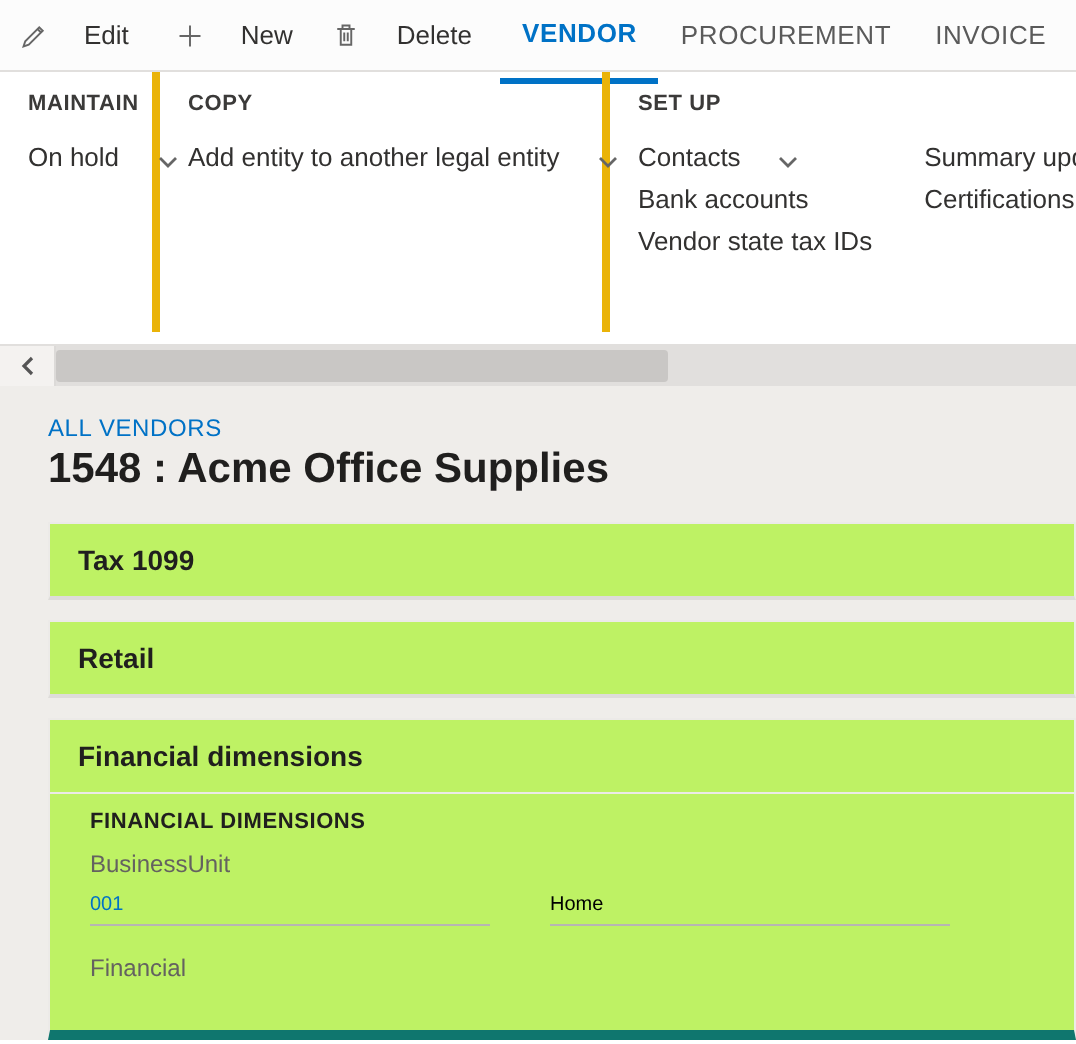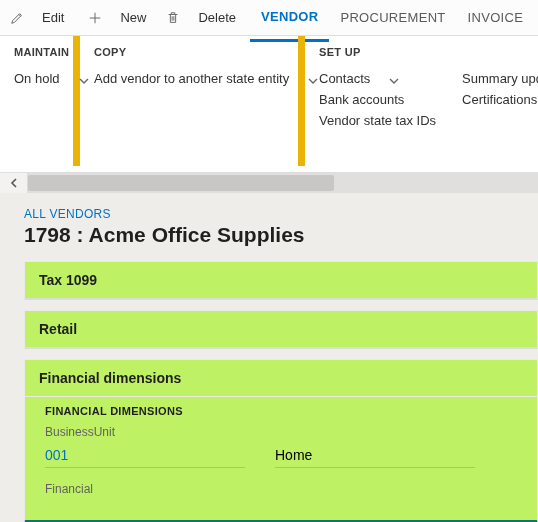--- a/index.html
+++ b/index.html
@@ -54,21 +54,21 @@
   }
 
   
   .ribbon {
     display: flex;
     border-bottom: 1px solid #e1dfdd;
     padding-bottom: 6px;
   }
   .ribbon-col {
     padding: 10px 14px 2px 14px;
-    border-right: 7px solid #eab308;
+    border-right: 4px solid #eab308;
     min-height: 130px;
   }
   .ribbon-col:last-child { border-right: none; }
   .ribbon-head {
     font-size: 11px;
     font-weight: 700;
     color: #3b3a39;
     margin-bottom: 10px;
     letter-spacing: 0.3px;
   }
@@ -169,21 +169,21 @@
   }
   .field-row {
     display: flex;
     gap: 30px;
     margin-bottom: 14px;
   }
   .field-input {
     border: none;
     border-bottom: 1px solid #b7b5b3;
     padding: 4px 0;
-    font-size: 14px;
+    font-size: 10px;
     width: 200px;
     outline: none;
     background: transparent;
   }
   .field-input.link { color: #0072c6; }
 </style>
 </head>
 <body>
 
 <div class="toolbar">
@@ -227,21 +227,21 @@
     <div class="ribbon-item">
       <span>On hold</span>
       <span class="chev"><svg viewBox="0 0 10 10">
             <path d="M1 3 L5 7 L9 3"></path>
           </svg></span>
     </div>
   </div>
   <div class="ribbon-col" style="min-width:225px;">
     <div class="ribbon-head">COPY</div>
     <div class="ribbon-item">
-      <span>Add vendor to another state entity</span>
+      <span>Add entity to another legal entity</span>
       <span class="chev"><svg viewBox="0 0 10 10">
             <path d="M1 3 L5 7 L9 3"></path>
           </svg></span>
     </div>
   </div>
   <div class="ribbon-col" style="display:flex; gap:26px; border-right:none;">
     <div>
       <div class="ribbon-head">SET UP</div>
       <div class="ribbon-item">
         <span>Contacts</span>
@@ -274,21 +274,21 @@
         <path d="M7 1 L3 5 L7 9"></path>
       </svg>
   </div>
   <div class="hscroll-track">
     <div class="hscroll-thumb"></div>
   </div>
 </div>
 
 <div class="content">
   <div class="crumb">ALL VENDORS</div>
-  <div class="rec-title">1798 : Acme Office Supplies</div>
+  <div class="rec-title">1548 : Acme Office Supplies</div>
 
   <div class="fasttab">
     <div class="fasttab-head">Tax 1099</div>
   </div>
 
   <div class="fasttab">
     <div class="fasttab-head">Retail</div>
   </div>
 
   <div class="fasttab" style="border-bottom:5px solid #0f766e;">

